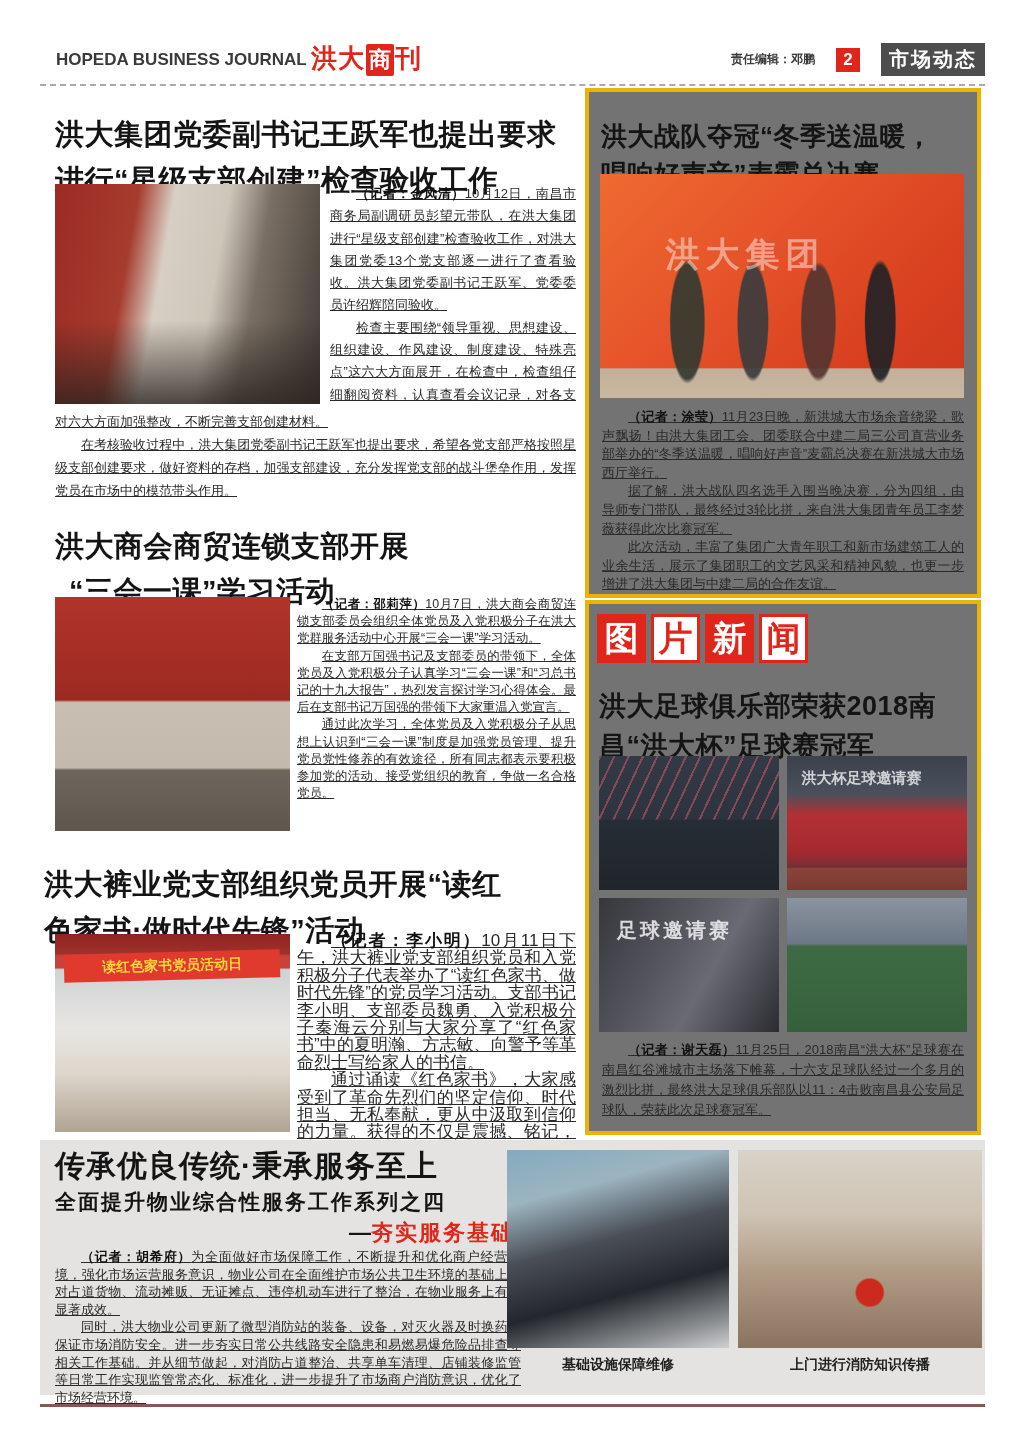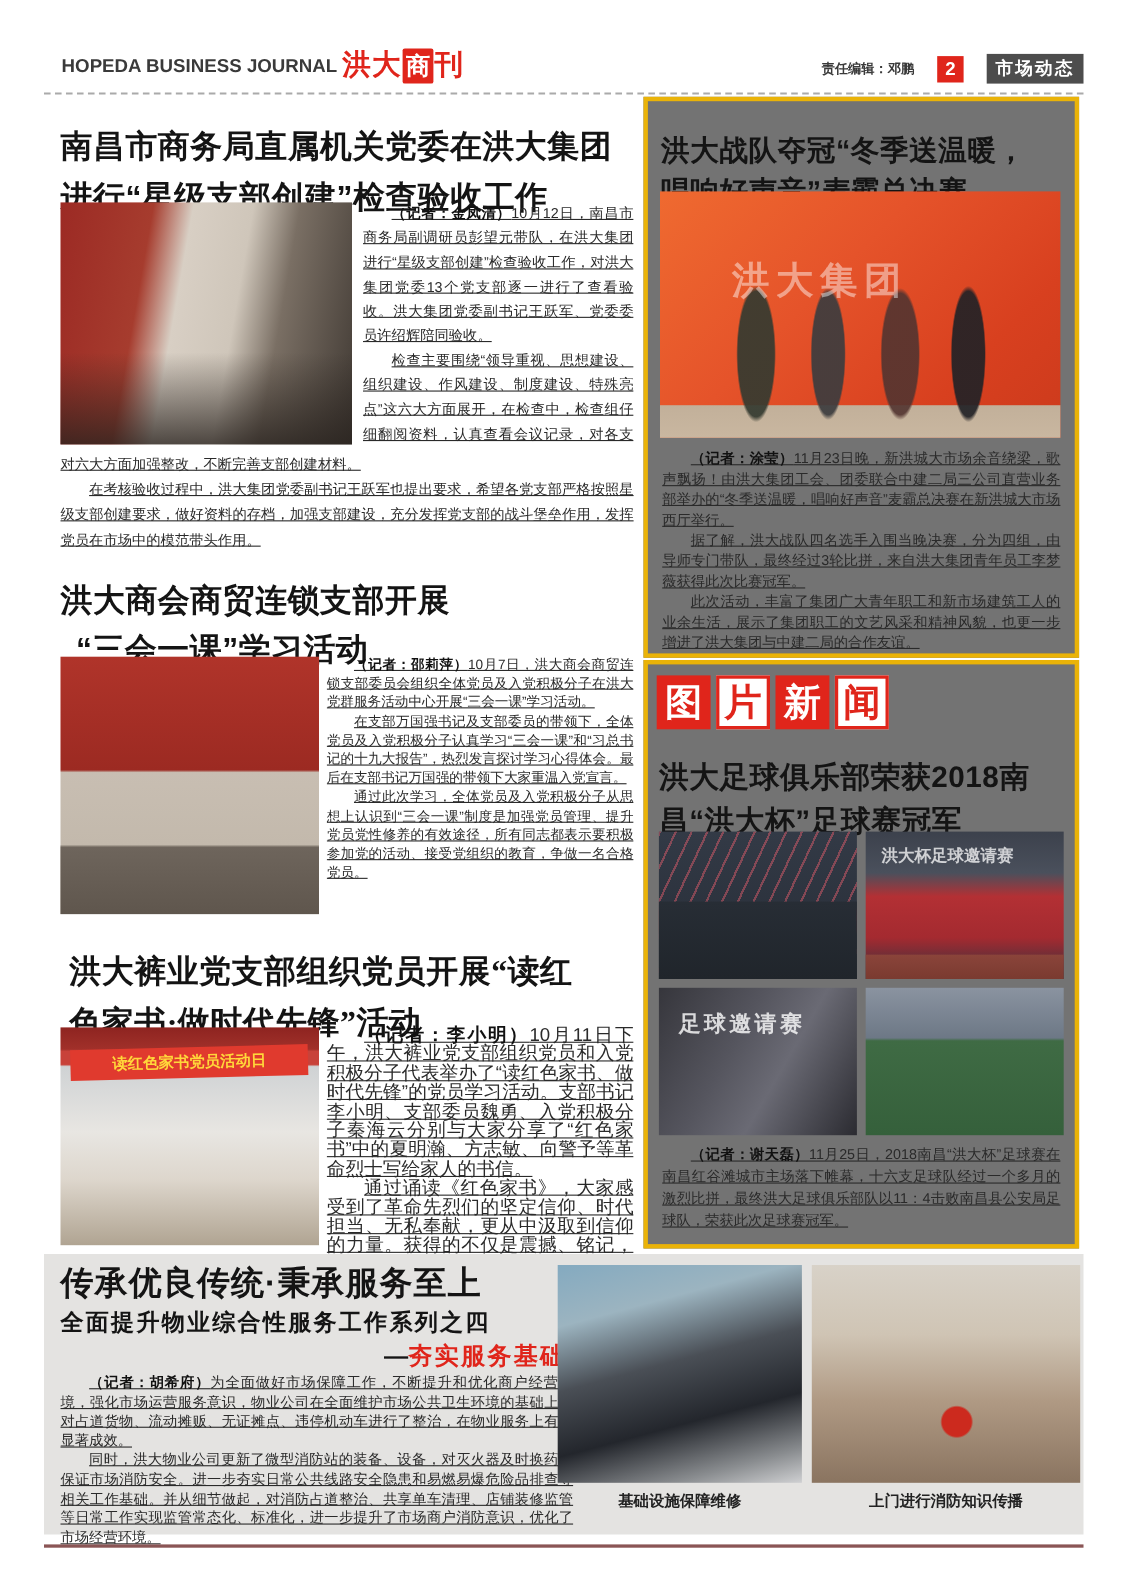--- a/index.html
+++ b/index.html
@@ -10,21 +10,21 @@
   .hdr{position:absolute;left:40px;top:44px;width:945px;height:34px;}
   .brand{position:absolute;left:16px;bottom:2px;white-space:nowrap;}
   .brand-en{font-size:17px;font-weight:bold;color:#3a3a3a;letter-spacing:0px;}
   .logo-cn{font-size:26px;font-weight:bold;color:#e0251b;letter-spacing:1px;vertical-align:-2px;}
   .logo-box{display:inline-block;background:#e0251b;color:#fff;font-size:22px;font-weight:bold;
             padding:1px 3px;margin:0 1px;vertical-align:-2px;border-radius:2px;}
   .hdr-right{position:absolute;right:0;bottom:2px;display:flex;align-items:center;gap:21px;}
   .editor{font-size:12px;font-weight:bold;color:#3a3a3a;}
   .pagenum{display:inline-block;background:#e0251b;color:#fff;font-size:17px;font-weight:bold;
            width:24px;height:24px;line-height:24px;text-align:center;}
-  .sectag{display:inline-block;background:#4d4d4d;color:#fff;font-size:16px;font-weight:bold;
+  .sectag{display:inline-block;background:#4d4d4d;color:#fff;font-size:20px;font-weight:bold;
           padding:3px 8px;letter-spacing:2px;}
   .dashline{position:absolute;left:40px;top:84px;width:945px;border-top:2px dashed #aaa;}
 
   
   .atitle{position:absolute;font-weight:800;color:#141414;letter-spacing:0.5px;}
   .t-line{display:block;}
   .t-ind{padding-left:14px;}
   .bp{margin:0;text-align:justify;text-indent:2em;text-decoration:underline;}
   .rep{font-weight:bold;color:#111;}
   .noind{text-indent:0;}
@@ -44,21 +44,21 @@
   
   .a2-title{left:55px;top:505px;width:530px;font-size:29px;line-height:45px;}
   .ph-a2{left:55px;top:597px;width:235px;height:234px;
      background:
        linear-gradient(0deg,#5f564d 0%,#6e655c 26%,rgba(0,0,0,0) 27%),
        linear-gradient(180deg,#b0342a 0%,#9c2a22 44%,#c8beb2 45%,#beb4a6 100%);}
   .a2-text{position:absolute;left:297px;top:596px;width:279px;height:242px;overflow:hidden;
            font-size:12.4px;line-height:17.2px;}
 
   
-  .a3-title{left:63px;top:842px;width:535px;font-size:29px;line-height:46px;font-family:Liberation Serif, serif;}
+  .a3-title{left:44px;top:842px;width:535px;font-size:29px;line-height:46px;}
   .ph-a3{left:55px;top:934px;width:235px;height:198px;
      background:linear-gradient(180deg,#8e2420 0%,#a1302a 10%,#c8423a 11%,#c8423a 17%,
        #cfd2d4 18%,#e8e6e2 48%,#ddd6cc 70%,#b0a492 100%);}
   .a3-banner{position:absolute;left:4%;top:9%;width:92%;height:14%;background:#e03a2e;
      color:#ffd73a;font-weight:bold;font-size:14px;display:flex;align-items:center;
      justify-content:center;white-space:nowrap;overflow:hidden;transform:rotate(-1.5deg);}
   .a3-text{position:absolute;left:297px;top:932px;width:279px;height:208px;overflow:hidden;
            font-size:17px;line-height:17.4px;}
 
   
@@ -136,21 +136,21 @@
     </div>
     <div class="hdr-right">
       <span class="editor">责任编辑：邓鹏</span>
       <span class="pagenum">2</span>
       <span class="sectag">市场动态</span>
     </div>
   </div>
   <div class="dashline"></div>
 
   <h1 class="atitle a1-title">
-    <span class="t-line">南昌市商务局直属机关党委在洪大集团</span>
+    <span class="t-line">洪大集团党委副书记王跃军也提出要求</span>
     <span class="t-line">进行“星级支部创建”检查验收工作</span>
   </h1>
   <div class="photo ph-a1"></div>
   <div class="a1-text">
     <p class="bp"><span class="rep">（记者：金凤清）</span><span>10月12日，南昌市商务局副调研员彭望元带队，在洪大集团进行“星级支部创建”检查验收工作，对洪大集团党委13个党支部逐一进行了查看验收。洪大集团党委副书记王跃军、党委委员许绍辉陪同验收。</span></p>
     <p class="bp">检查主要围绕“领导重视、思想建设、组织建设、作风建设、制度建设、特殊亮点”这六大方面展开，在检查中，检查组仔细翻阅资料，认真查看会议记录，对各支部开展的活动及工作进行了肯定，对存在的问题和不足也提出了具体要求，并责令限期整改。各党支部对检查组的指正表示感谢，对检查组的建议意见也虚心接受，并表示后续将针</p>
   </div>
   <div class="a1-cont">
     <p class="bp noind">对六大方面加强整改，不断完善支部创建材料。</p>
     <p class="bp">在考核验收过程中，洪大集团党委副书记王跃军也提出要求，希望各党支部严格按照星级支部创建要求，做好资料的存档，加强支部建设，充分发挥党支部的战斗堡垒作用，发挥党员在市场中的模范带头作用。</p>

